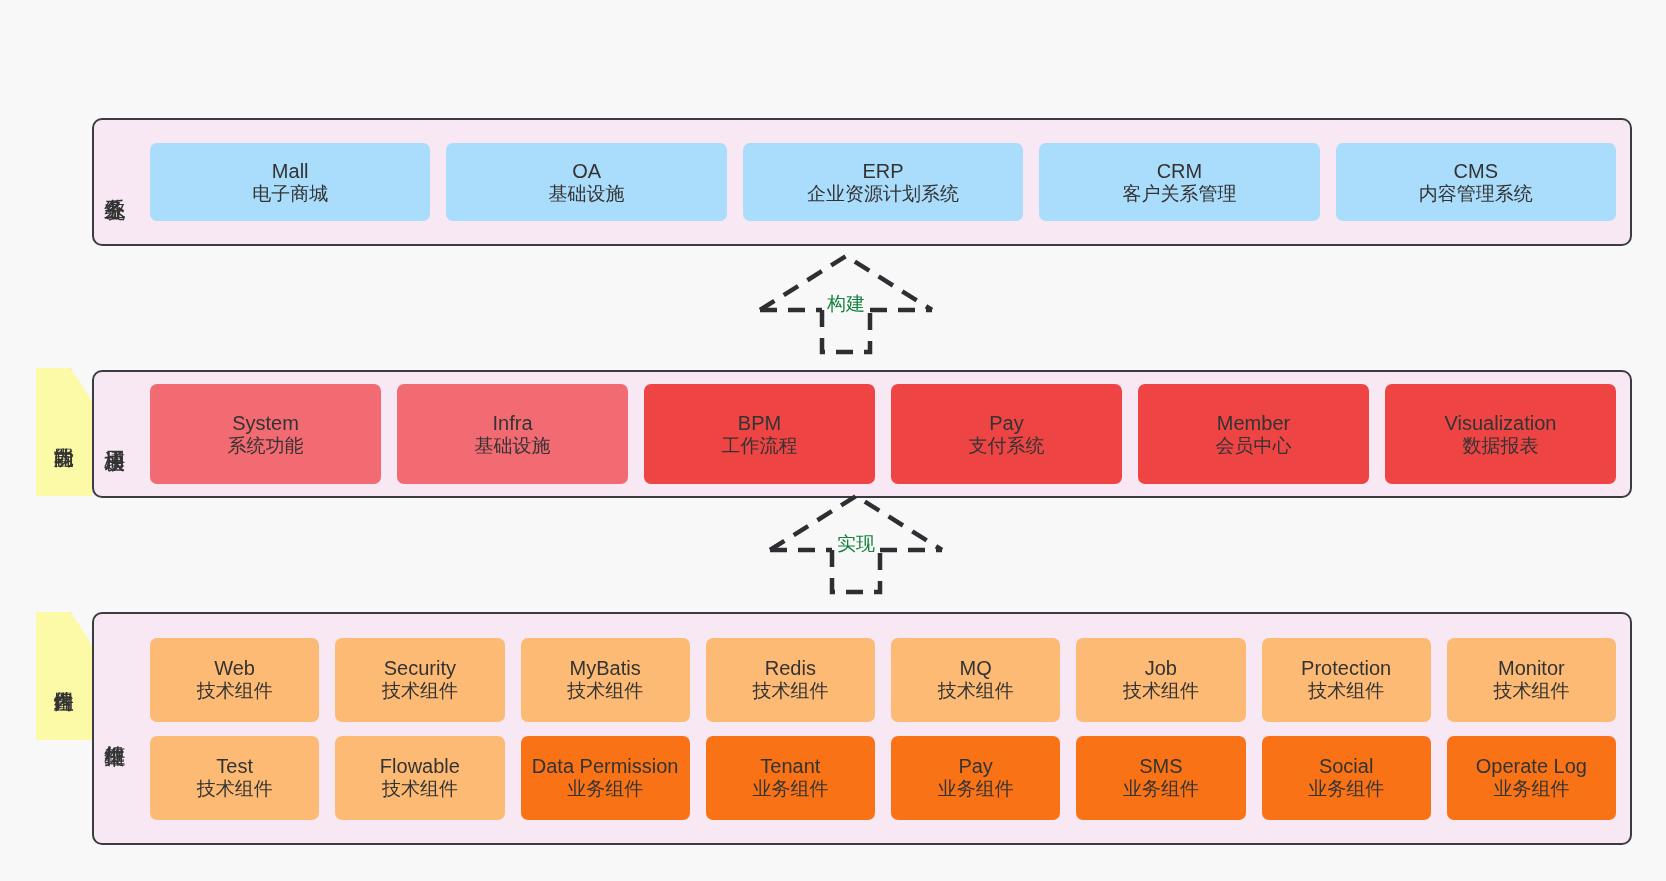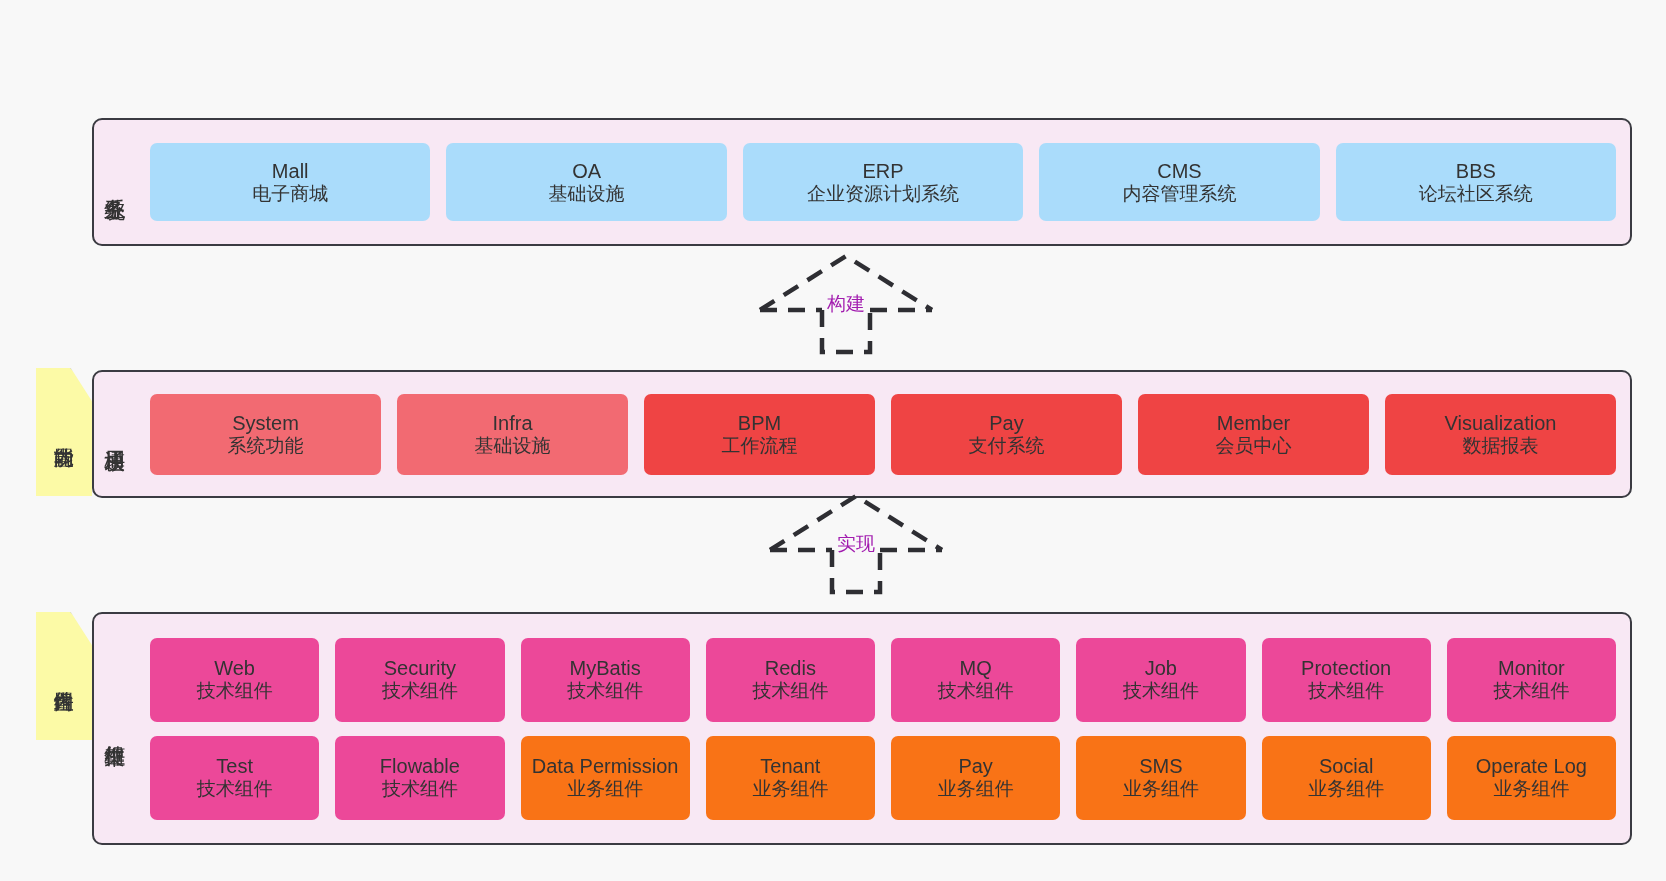--- a/index.html
+++ b/index.html
@@ -76,27 +76,27 @@
     justify-content: center;
     text-align: center;
     line-height: 1.2;
     padding: 20px 4px;
     color: #333333;
   }
   .card .en { font-size: 20px; }
   .card .cn { font-size: 19px; }
 
   #layer-business .row { height: 78px; }
-  #layer-modules  .row { height: 81px; }
+  #layer-modules  .row { height: 100px; }
   #layer-framework .row { height: 84px; }
 
   .c-blue       { background: #aadcfb; }
   .c-red        { background: #f26a72; }
   .c-pink       { background: #ef4444; }
-  .c-green      { background: #ec4899; }
+  .c-green      { background: #fdba74; }
   .c-lightgreen { background: #f97316; }
 
   
   .note {
     position: absolute;
     width: 56px;
     background: #fcfaa6;
     color: #333333;
     font-size: 20px;
     line-height: 1.12;
@@ -130,21 +130,21 @@
   #arrow-impl   { left: 768px; top: 492px; }
 
   .arrow svg { display: block; overflow: visible; }
 
   .arrow-label {
     position: absolute;
     left: 0; right: 0;
     top: 42px;
     text-align: center;
     font-size: 19px;
-    color: #a21caf;
+    color: #15803d;
     line-height: 1;
     pointer-events: none;
   }
 </style>
 </head>
 <body>
 
 <div class="canvas">
 
   <div class="note" id="note-builtin-features">
@@ -167,26 +167,26 @@
         </div>
         <div class="card c-blue">
           <span class="en">OA</span>
           <span class="cn">基础设施</span>
         </div>
         <div class="card c-blue">
           <span class="en">ERP</span>
           <span class="cn">企业资源计划系统</span>
         </div>
         <div class="card c-blue">
+          <span class="en">CRM</span>
+          <span class="cn">客户关系管理</span>
+        </div>
+        <div class="card c-blue">
           <span class="en">CMS</span>
           <span class="cn">内容管理系统</span>
-        </div>
-        <div class="card c-blue">
-          <span class="en">BBS</span>
-          <span class="cn">论坛社区系统</span>
         </div>
       </div>
     </div>
   </div>
 
   <div class="arrow" id="arrow-build">
     <svg width="176" height="102" viewBox="0 0 176 102">
       <path d="M 2 58 L 88 4 L 174 58" fill="none" stroke="#2e2e33" stroke-width="4.5" stroke-dasharray="17 11" stroke-linecap="butt" stroke-linejoin="miter"></path>
       <path d="M 2 58 L 64 58" fill="none" stroke="#2e2e33" stroke-width="4.5" stroke-dasharray="17 11" stroke-linecap="butt"></path>
       <path d="M 112 58 L 174 58" fill="none" stroke="#2e2e33" stroke-width="4.5" stroke-dasharray="17 11" stroke-linecap="butt"></path>

